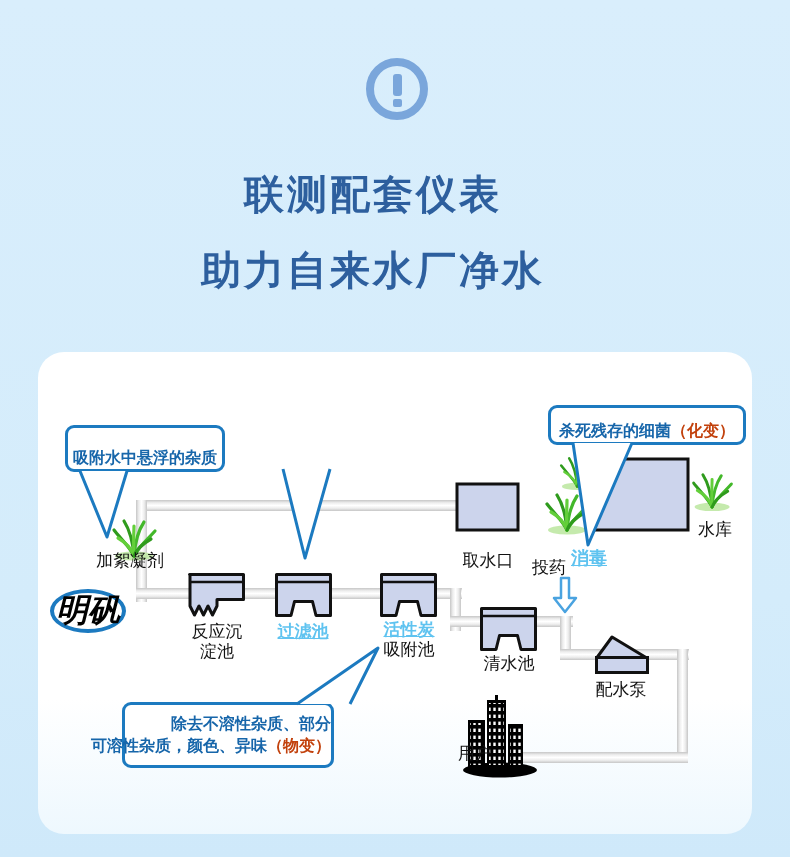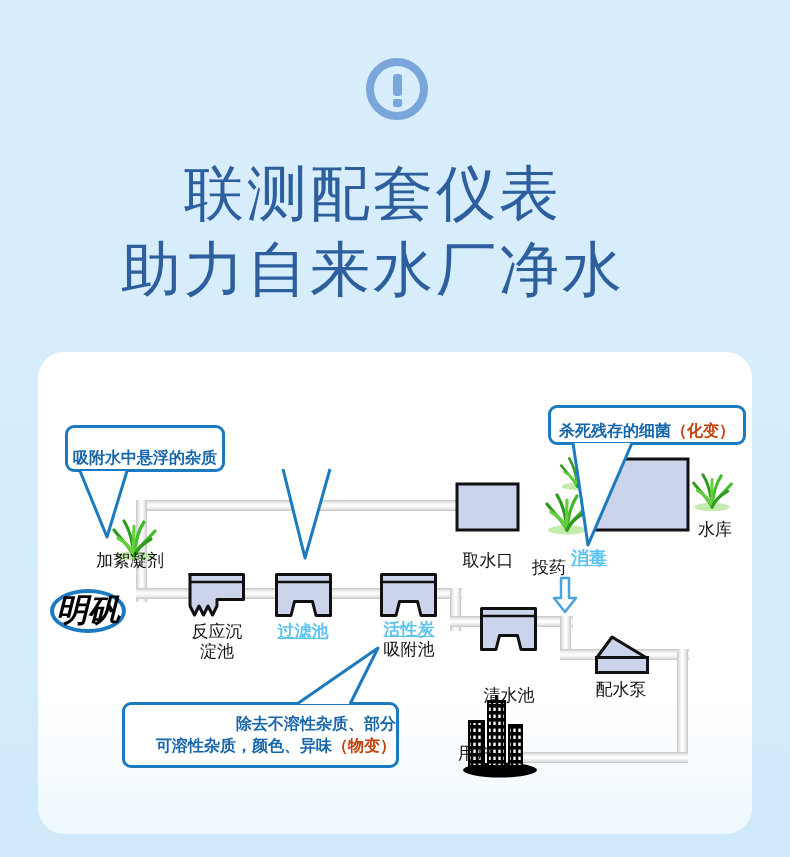--- a/index.html
+++ b/index.html
@@ -11,21 +11,21 @@
   
   .hero-icon{
     position:absolute;left:366px;top:58px;width:62px;height:62px;
     border:8px solid #7aa6db;border-radius:50%;box-sizing:border-box;
     background:transparent;
   }
   .excl-bar{position:absolute;left:19px;top:8px;width:9px;height:22px;background:#7aa6db;border-radius:3px;}
   .excl-dot{position:absolute;left:19px;top:33px;width:9px;height:8px;background:#7aa6db;border-radius:2px;}
   .title{
     position:absolute;left:0;top:156px;width:746px;text-align:center;
-    color:#2d5f9e;font-size:60px;font-weight:normal;line-height:76px;letter-spacing:3px;
+    color:#2d5f9e;font-size:40px;font-weight:bold;line-height:76px;letter-spacing:3px;
   }
   
   .card{
     position:absolute;left:38px;top:352px;width:714px;height:482px;
     background:linear-gradient(180deg,#ffffff 0%,#ffffff 72%,#eef8fe 100%);
     border-radius:26px;
   }
   .card .layer-svg{position:absolute;left:0;top:0;z-index:2;pointer-events:none;}
   
   .callout{
@@ -61,21 +61,21 @@
 
 <div class="card">
 
   <div class="callout" style="left:27px;top:73px;width:160px;height:47px;">
     <span>吸附水中悬浮的杂质</span>
   </div>
   <div class="callout" style="left:510px;top:53px;width:198px;height:40px;">
     <span>杀死残存的细菌</span>
       <span class="note">（化变）</span>
   </div>
-  <div class="callout" style="left:84px;top:350px;width:277px;height:66px;flex-direction:column;">
+  <div class="callout" style="left:84px;top:350px;width:212px;height:66px;flex-direction:column;">
     <div>除去不溶性杂质、部分</div>
     <div><span>可溶性杂质，颜色、异味</span><span class="note">（物变）</span></div>
   </div>
 
   <div class="oval oval-alum">
     <span>明矾</span>
   </div>
 
   <svg class="layer-svg" width="714" height="482" viewBox="0 0 714 482">
     <defs>
@@ -178,16 +178,16 @@
   </div>
   <div class="lbl blue center" style="left:235px;top:270px;width:60px;">过滤池</div>
   <div class="lbl center" style="left:340px;top:268px;width:62px;">
     <div class="blue lbl" style="position:static;">活性炭</div>
     <div>吸附池</div>
   </div>
   <div class="lbl center" style="left:418px;top:199px;width:64px;">取水口</div>
   <div class="lbl" style="left:660px;top:168px;">水库</div>
   <div class="lbl blue" style="left:533px;top:196px;font-size:18px;">消毒</div>
   <div class="lbl" style="left:494px;top:206px;">投药</div>
-  <div class="lbl center" style="left:440px;top:302px;width:62px;margin-top:32px;">清水池</div>
+  <div class="lbl center" style="left:440px;top:302px;width:62px;">清水池</div>
   <div class="lbl center" style="left:553px;top:328px;width:60px;">配水泵</div>
   <div class="lbl" style="left:388px;top:392px;margin-left:32px;">用户</div>
 </div>
 
 </body></html>

